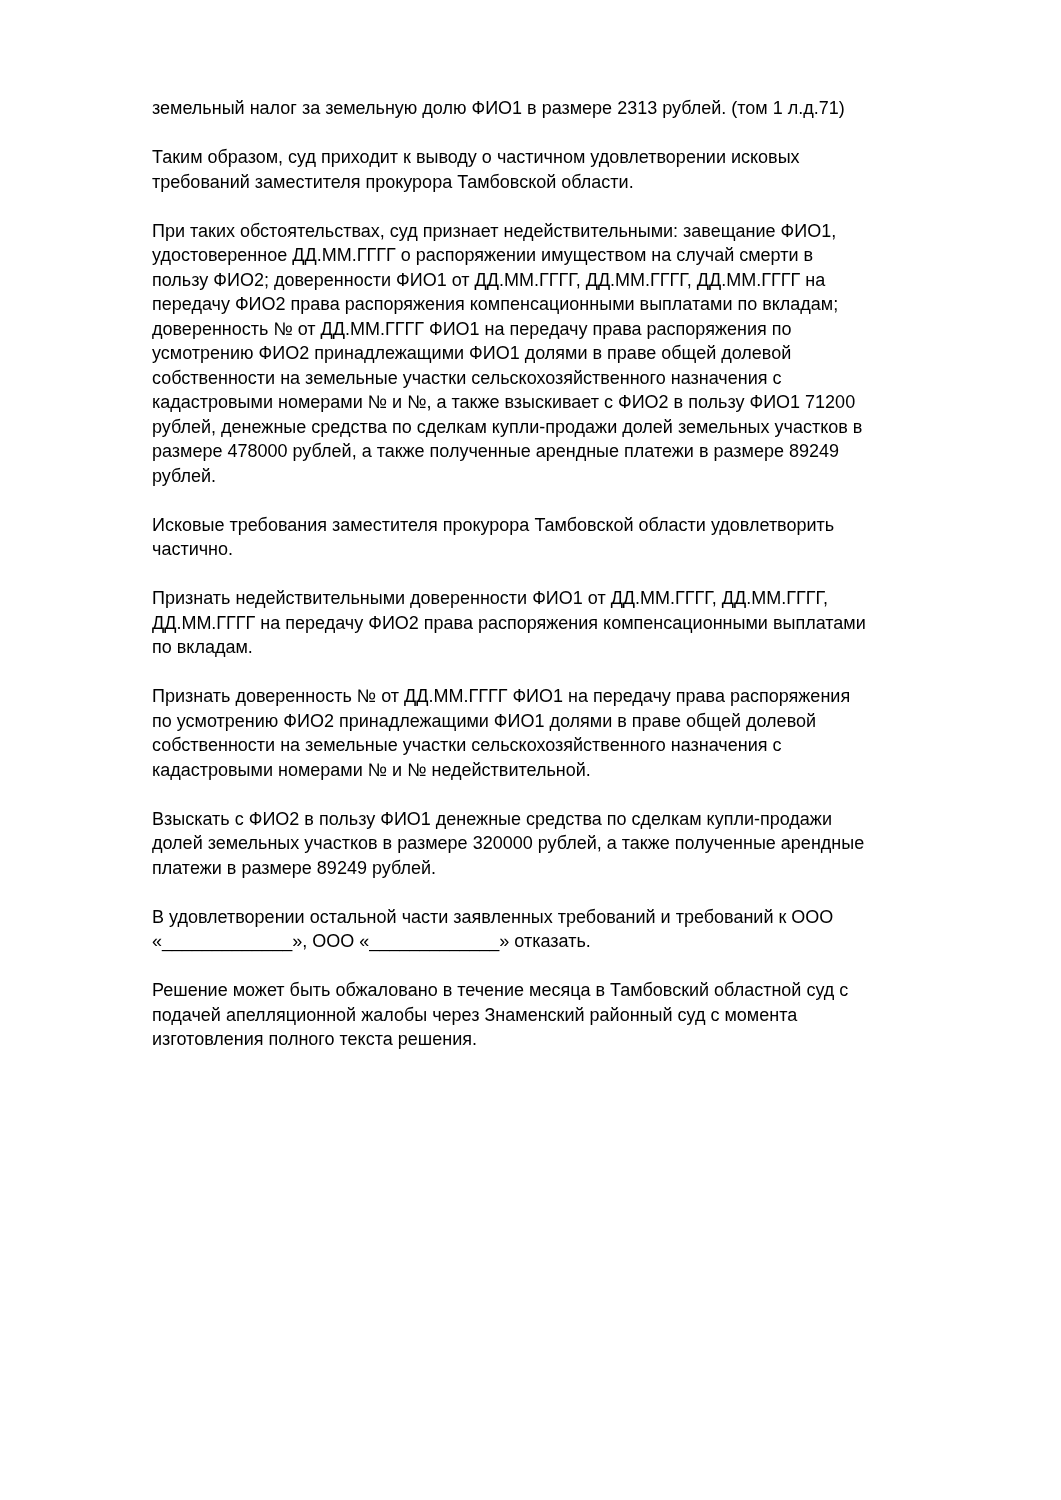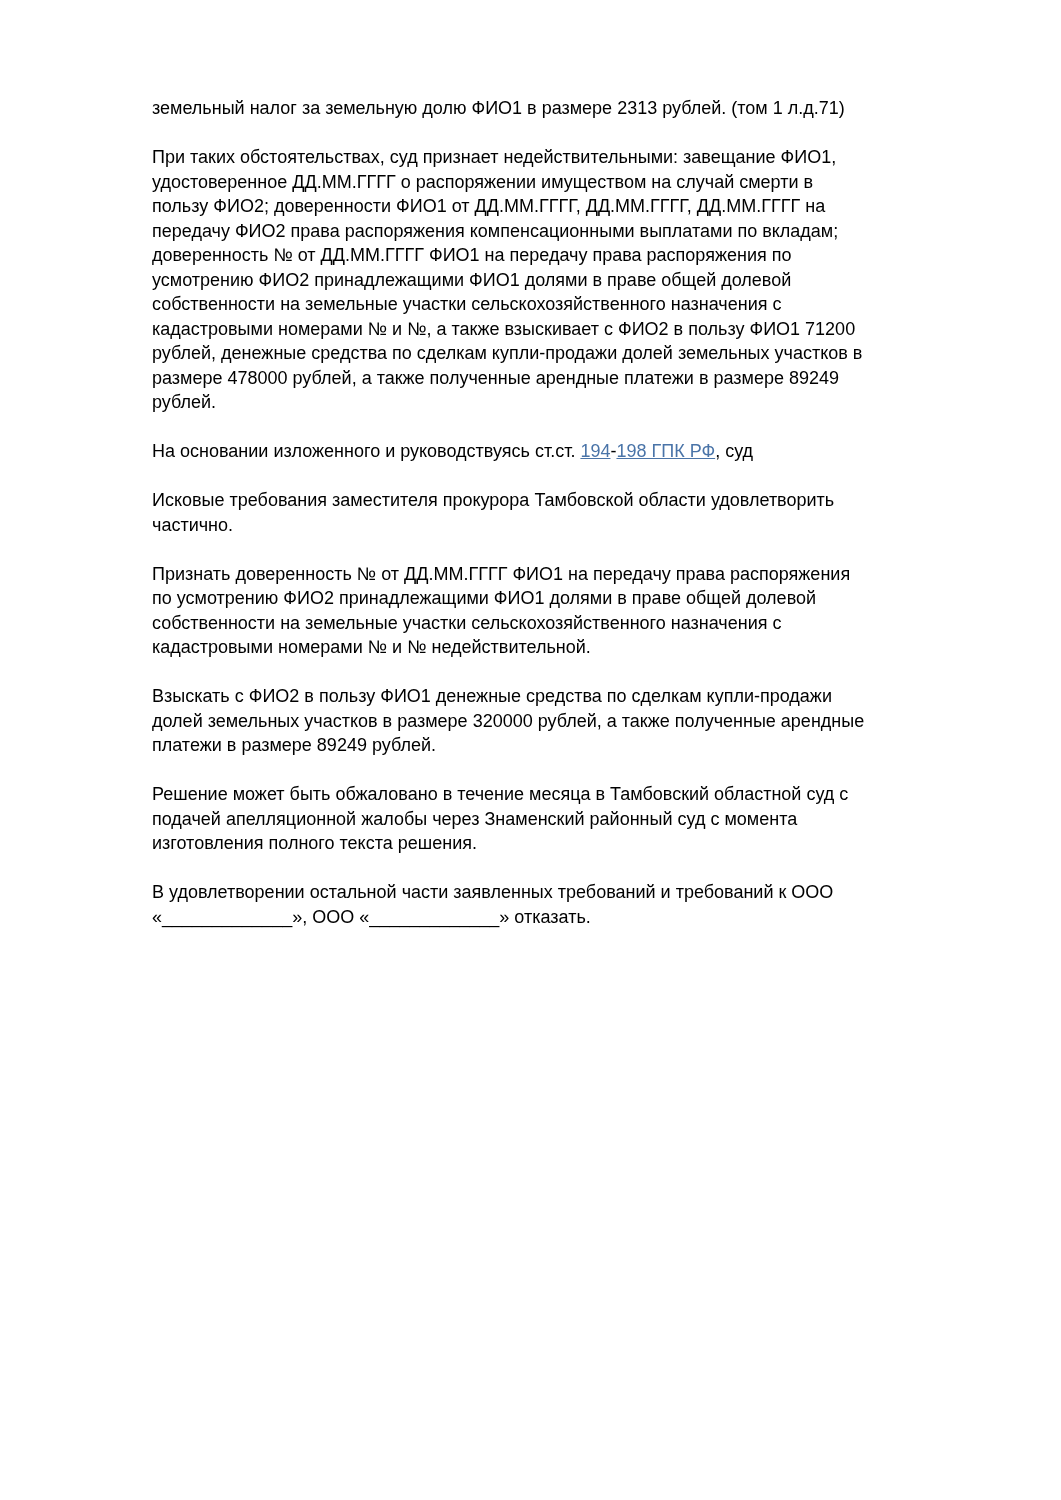--- a/index.html
+++ b/index.html
@@ -37,32 +37,33 @@
     cursor: pointer;
   }
 </style>
 </head>
 <body style="background: rgb(255, 255, 255); color: rgb(0, 0, 0);">
 
 <div class="page">
 
   <p class="para">земельный налог за земельную долю ФИО1 в размере 2313 рублей. (том 1 л.д.71)</p>
 
+  <p class="para">Таким образом, суд приходит к выводу о частичном удовлетворении исковых требований заместителя прокурора Тамбовской области.</p>
 
   <p class="para">При таких обстоятельствах, суд признает недействительными: завещание ФИО1, удостоверенное ДД.ММ.ГГГГ о распоряжении имуществом на случай смерти в пользу ФИО2; доверенности ФИО1 от ДД.ММ.ГГГГ, ДД.ММ.ГГГГ, ДД.ММ.ГГГГ на передачу ФИО2 права распоряжения компенсационными выплатами по вкладам; доверенность № от ДД.ММ.ГГГГ ФИО1 на передачу права распоряжения по усмотрению ФИО2 принадлежащими ФИО1 долями в праве общей долевой собственности на земельные участки сельскохозяйственного назначения с кадастровыми номерами № и №, а также взыскивает с ФИО2 в пользу ФИО1 71200 рублей, денежные средства по сделкам купли-продажи долей земельных участков в размере 478000 рублей, а также полученные арендные платежи в размере 89249 рублей.</p>
 
-  <p class="para"><span>На основании изложенного и руководствуясь ст.ст. </span><a class="link">194</a><span>-</span><a class="link">198 ГПК РФ</a><span>, суд</span></p>
 
 
   <p class="para">Исковые требования заместителя прокурора Тамбовской области удовлетворить частично.</p>
 
 
+  <p class="para">Признать недействительными доверенности ФИО1 от ДД.ММ.ГГГГ, ДД.ММ.ГГГГ, ДД.ММ.ГГГГ на передачу ФИО2 права распоряжения компенсационными выплатами по вкладам.</p>
 
 
   <p class="para">Признать доверенность № от ДД.ММ.ГГГГ ФИО1 на передачу права распоряжения по усмотрению ФИО2 принадлежащими ФИО1 долями в праве общей долевой собственности на земельные участки сельскохозяйственного назначения с кадастровыми номерами № и № недействительной.</p>
 
   <p class="para">Взыскать с ФИО2 в пользу ФИО1 денежные средства по сделкам купли-продажи долей земельных участков в размере 320000 рублей, а также полученные арендные платежи в размере 89249 рублей.</p>
 
+  <p class="para">В удовлетворении остальной части заявленных требований и требований к ООО «_____________», ООО «_____________» отказать.</p>
+
   <p class="para">Решение может быть обжаловано в течение месяца в Тамбовский областной суд с подачей апелляционной жалобы через Знаменский районный суд с момента изготовления полного текста решения.</p>
-
-  <p class="para">В удовлетворении остальной части заявленных требований и требований к ООО «_____________», ООО «_____________» отказать.</p>
 
 </div>
 
 </body></html>

